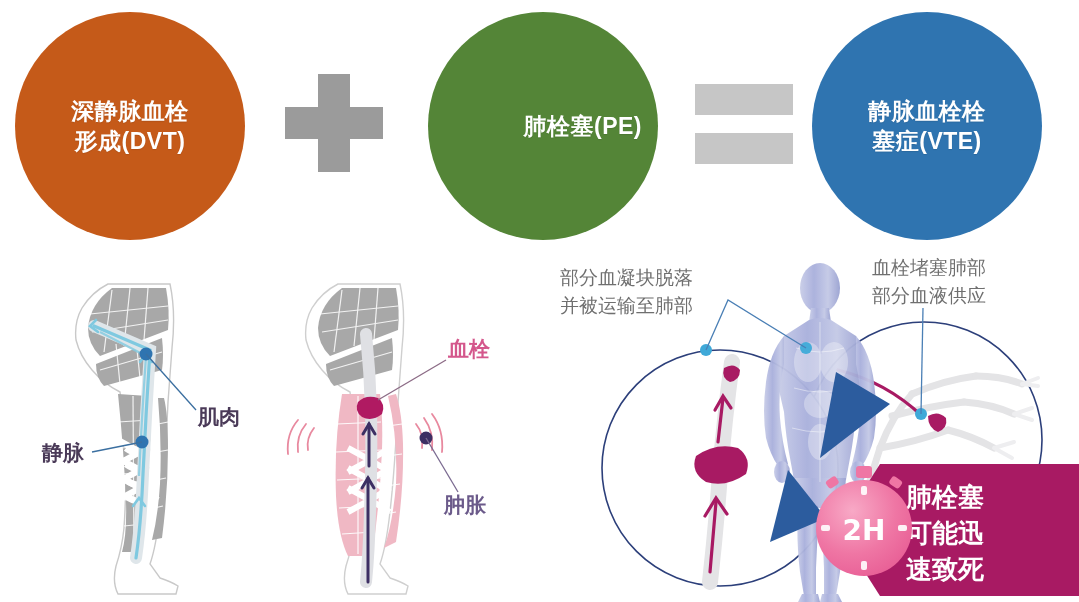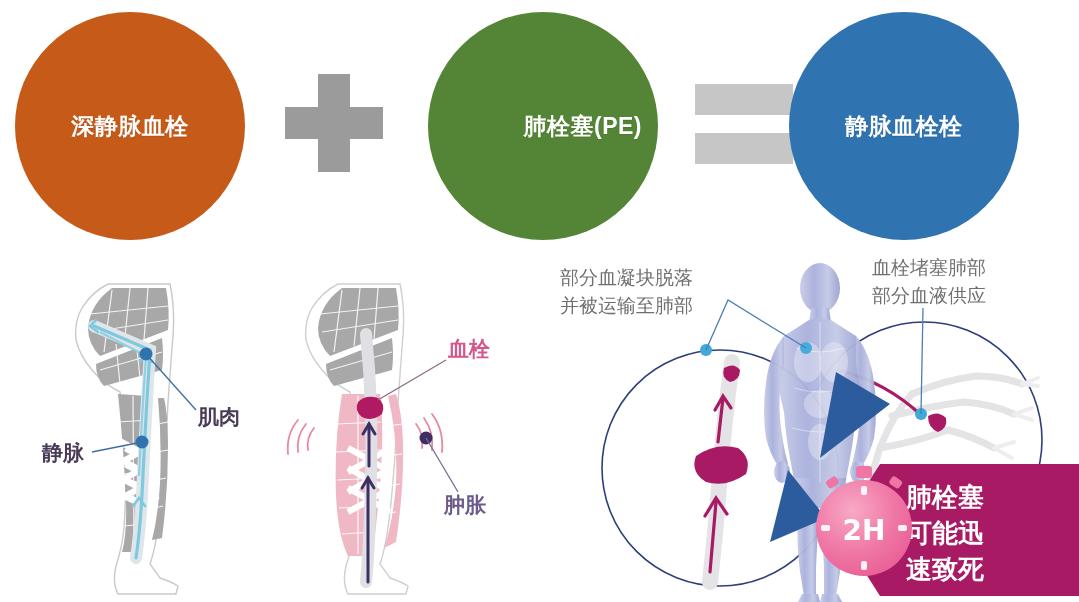--- a/index.html
+++ b/index.html
@@ -37,21 +37,21 @@
     color: #ffffff;
     font-weight: bold;
     font-size: 23px;
     line-height: 1.32;
     letter-spacing: 0.5px;
     text-shadow: 0 1px 1px rgba(0,0,0,0.10);
     padding: 0 16px;
   }
   #circle-dvt  { left: 15px;  background: #c55a19; }
   #circle-pe   { left: 428px; background: #548537; justify-content: flex-end; }
-  #circle-vte  { left: 789px; background: #2f74b0; }
+  #circle-vte  { left: 812px; background: #2f74b0; }
 
   
   #operator-plus {
     position: absolute;
     left: 285px; top: 74px;
     width: 98px; height: 98px;
   }
   #operator-plus .bar-h,
   #operator-plus .bar-v {
     position: absolute;
@@ -99,20 +99,21 @@
   }
 </style>
 </head>
 <body>
 
 <div id="equation-row">
 
   <div class="concept-circle" id="circle-dvt" style="background: rgb(197, 90, 25);">
     <div class="concept-label">
       <span>深静脉血栓</span><br>
+      <span>形成(DVT)</span>
     </div>
   </div>
 
   <div id="operator-plus">
     <div class="bar-h"></div>
     <div class="bar-v"></div>
   </div>
 
   <div class="concept-circle" id="circle-pe" style="background: rgb(84, 133, 55);">
     <div class="concept-label">
@@ -121,20 +122,21 @@
   </div>
 
   <div id="operator-equals">
     <div class="bar-eq top"></div>
     <div class="bar-eq bottom"></div>
   </div>
 
   <div class="concept-circle" id="circle-vte" style="background: rgb(47, 116, 176);">
     <div class="concept-label">
       <span>静脉血栓栓</span><br>
+      <span>塞症(VTE)</span>
     </div>
   </div>
 
 </div>
 
 <div id="lower-section">
 
   <div id="leg-panel">
     <svg class="panel-svg" width="520" height="350" viewBox="0 0 520 350">
 

